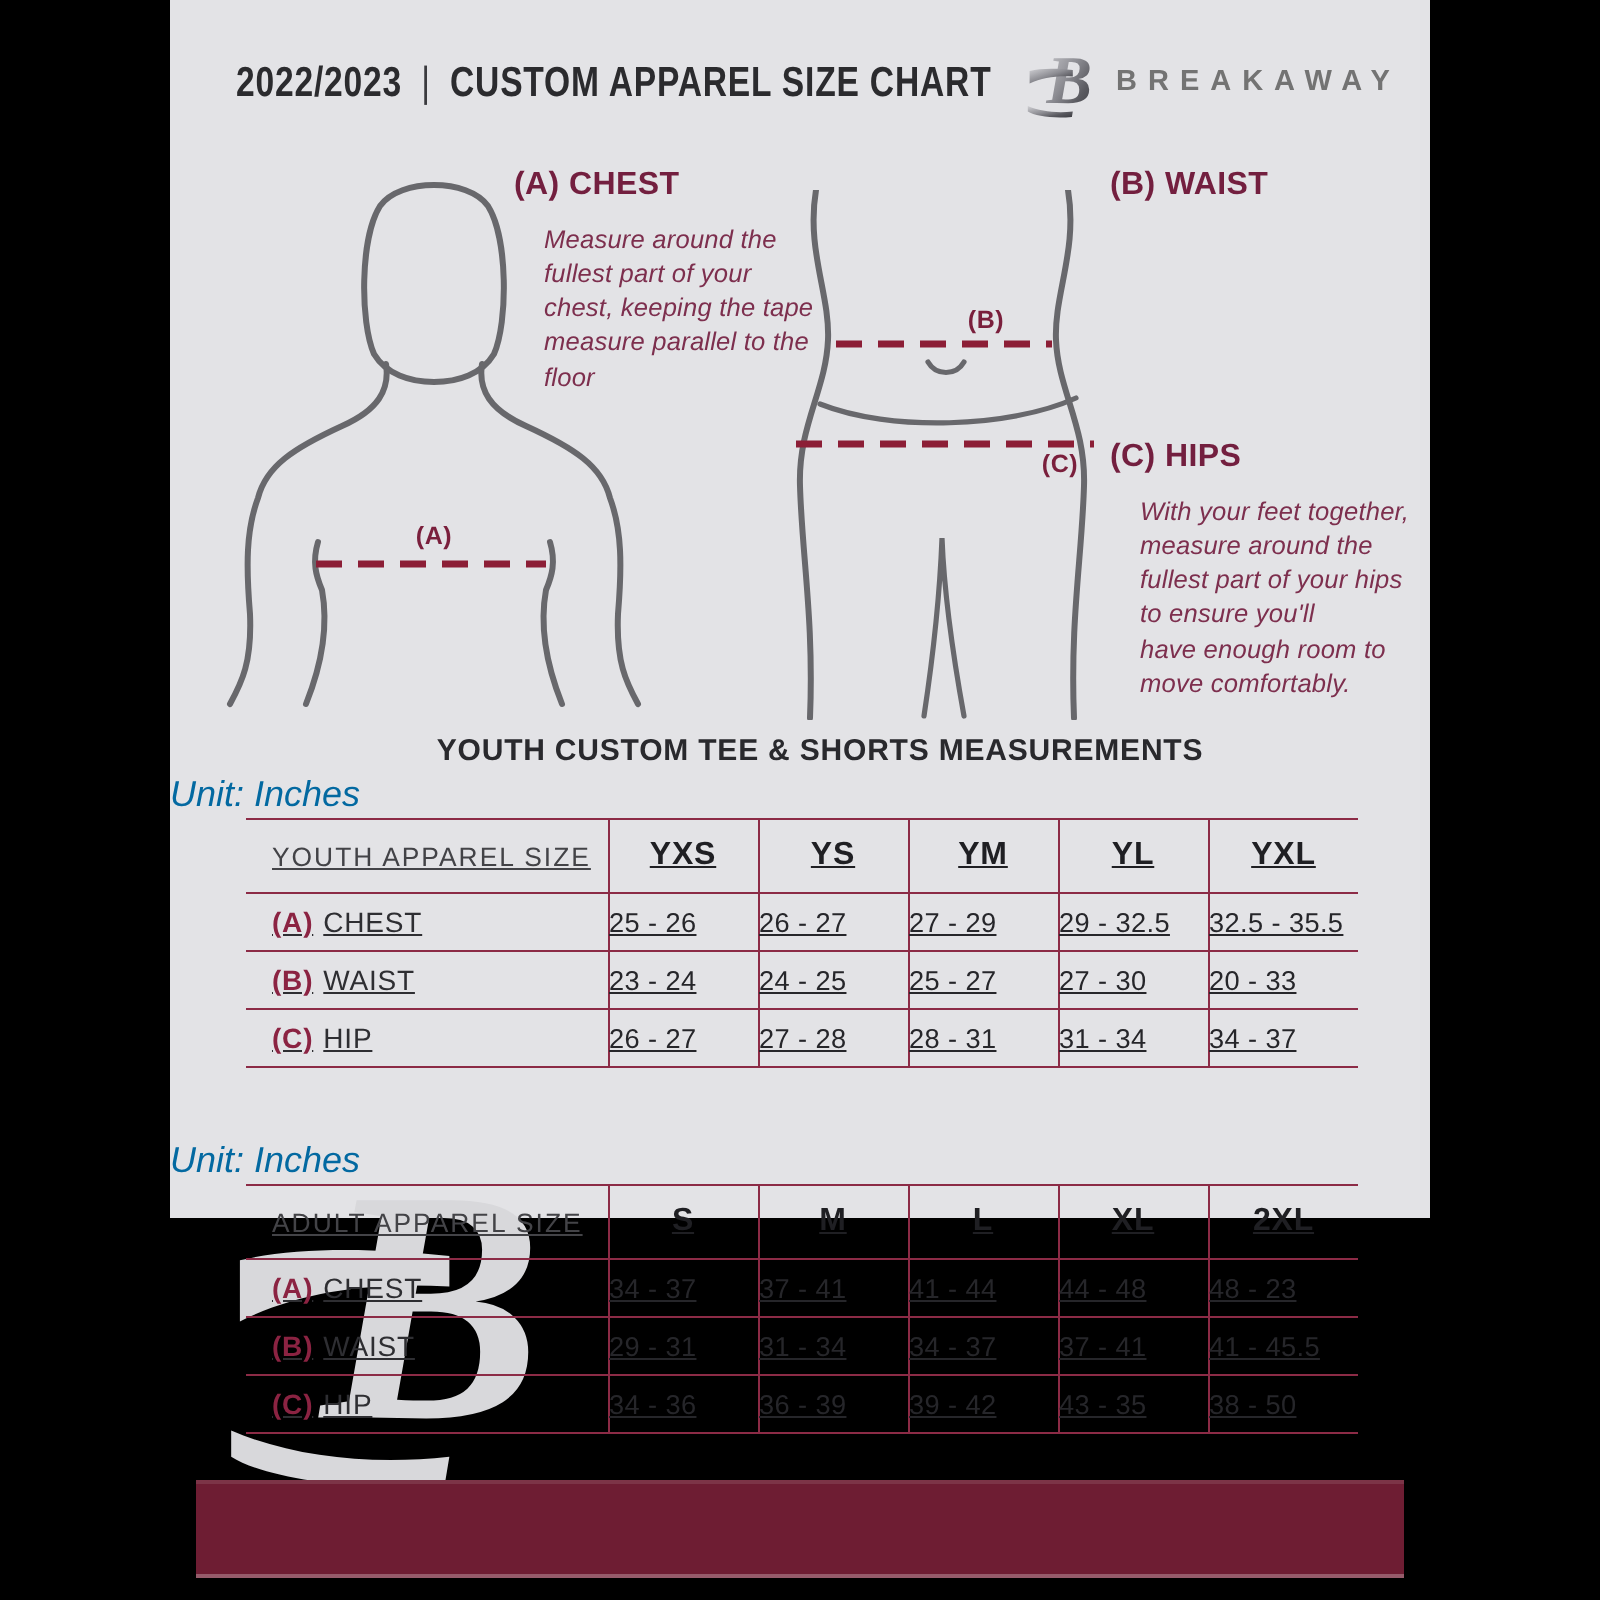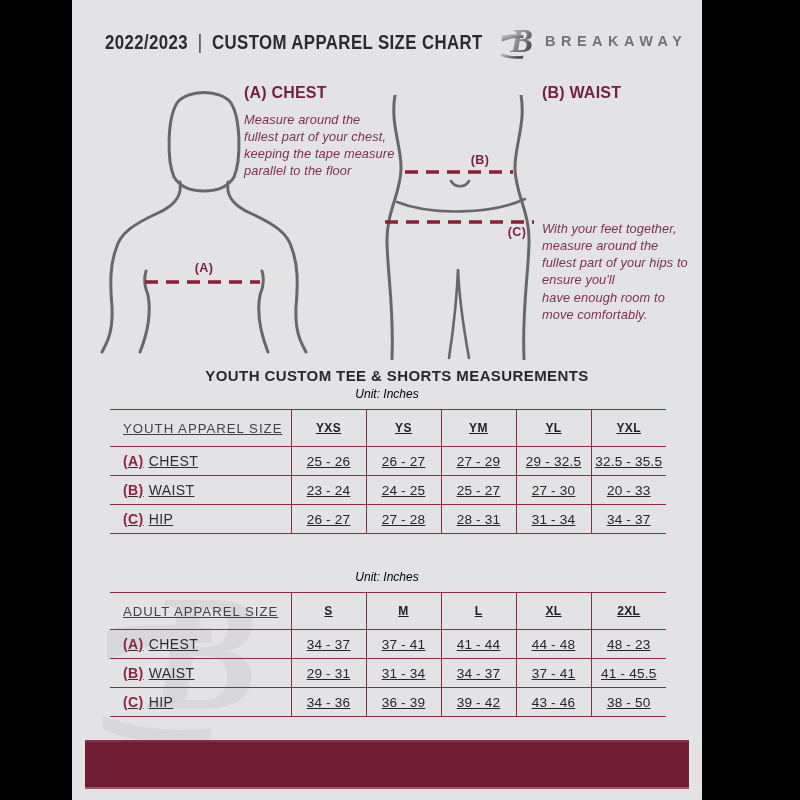--- a/index.html
+++ b/index.html
@@ -13,21 +13,21 @@
   }
   *{margin:0;padding:0;box-sizing:border-box;}
   html,body{width:800px;height:800px;}
   body{
     background:#000;
     font-family:"Liberation Sans", sans-serif;
     position:relative;
     overflow:hidden;
   }
   .canvas{
-    position:absolute;left:72px;top:0;width:630px;height:800px;
+    position:absolute;left:85px;top:0;width:630px;height:609px;
     background:var(--bg);
   }
   .abs{position:absolute;}
 
   
   .hdr-title{
     left:33px;top:30px;
     font-size:21px;font-weight:700;color:#2b2b2e;
     white-space:nowrap;letter-spacing:.5px;
     transform:scaleX(.8);transform-origin:0 50%;
@@ -51,60 +51,60 @@
   }
 
   
   .instr{width:152px;}
   .instr h3{
     font-size:16px;font-weight:700;color:#731f3f;
     letter-spacing:.2px;margin-bottom:9px;
   }
   .instr p{
     font-size:12.8px;font-style:italic;color:var(--maroon-text);
-    line-height:1.34;letter-spacing:.1px;white-space:pre-line;
+    line-height:1.34;letter-spacing:.1px;white-space:pre-line;margin-left:15px;
   }
   .instr-chest{left:172px;top:84px;}
   .instr-waist{left:470px;top:84px;width:150px;}
   .instr-hips{left:470px;top:220px;width:150px;}
 
   
   .section-title{
     left:0;width:630px;text-align:center;
     font-size:15px;font-weight:700;color:#29292d;letter-spacing:.4px;padding-left:20px;
   }
   .section-sub{
-    left:0;width:630px;text-align:center;
-    font-size:12px;font-style:italic;color:#000000;
+    left:0;width:630px;
+    font-size:18px;font-style:italic;color:#0369a1;
   }
 
   
   .table-wrap{left:38px;width:556px;z-index:2;}
   table.size-table{
     border-collapse:collapse;table-layout:fixed;width:556px;
     background:transparent;
   }
   table.size-table col.c0{width:181px;}
   table.size-table col.cn{width:75px;}
   table.size-table tr{border-top:1.6px solid var(--tborder);}
   table.size-table{border-bottom:1.6px solid var(--tborder);}
   table.size-table td{border-left:1.6px solid var(--tborder);vertical-align:middle;text-decoration:underline;}
   table.size-table td:first-child{border-left:none;}
   table.size-table thead tr{height:37px;}
   table.size-table tbody tr{height:29px;}
   td.size-label{
     padding-left:13px;font-size:13.2px;color:#434347;letter-spacing:1px;
   }
   td.size-head{
-    text-align:center;font-size:12px;font-weight:700;color:#1f1f23;
+    text-align:center;font-size:16px;font-weight:700;color:#1f1f23;
     letter-spacing:.4px;
   }
   td.row-label{padding-left:13px;font-size:14px;color:#2e2e32;letter-spacing:.4px;}
   td.row-label .pfx{font-weight:700;color:#8b2342;margin-right:5px;}
-  td.val{text-align:center;font-size:13.6px;color:#26262a;letter-spacing:.2px;}
+  td.val{text-align:left;font-size:13.6px;color:#26262a;letter-spacing:.2px;}
 
   
   .watermark{left:26px;top:556px;z-index:1;opacity:1;}
   .footer-bar{
     left:13px;top:740px;width:604px;height:49px;
     background:#6e1d33;z-index:3;
     box-shadow:inset 0 -2px 0 rgba(255,255,255,.28), inset 0 2px 0 rgba(255,255,255,.10);
   }
 </style>
 </head>
@@ -165,20 +165,21 @@
   </div>
 
   <div class="abs instr instr-chest">
     <h3>(A) CHEST</h3>
     <p>Measure around the fullest part of your chest, keeping the tape measure parallel to the floor</p>
   </div>
   <div class="abs instr instr-waist">
     <h3>(B) WAIST</h3>
   </div>
   <div class="abs instr instr-hips">
+    <h3>(C) HIPS</h3>
     <p>With your feet together, measure around the fullest part of your hips to ensure you'll
 have enough room to move comfortably.</p>
   </div>
 
   <div class="abs watermark">
     <svg width="175" height="192" viewBox="0 0 40 44">
       <text x="24" y="35" text-anchor="middle" font-family="'Liberation Serif', serif" font-style="italic" font-weight="bold" font-size="38" fill="#d8d8db">B</text>
       <path d="M2 17 L2 24 C 9 20.5, 17 19.5, 26 20 L26 16.5 C 17 15.5, 8 15.5, 2 17 Z" fill="#d8d8db"></path>
       <path d="M1 36.5 C 8 39.5, 17 40.5, 26 39.5 L 25.5 42.5 C 15 43.5, 5 42, 1 39.5 Z" fill="#d8d8db"></path>
     </svg>
@@ -273,21 +274,21 @@
           <td class="val">31 - 34</td>
           <td class="val">34 - 37</td>
           <td class="val">37 - 41</td>
           <td class="val">41 - 45.5</td>
         </tr>
         <tr>
           <td class="row-label"><span class="pfx">(C)</span><span>HIP</span></td>
           <td class="val">34 - 36</td>
           <td class="val">36 - 39</td>
           <td class="val">39 - 42</td>
-          <td class="val">43 - 46</td>
+          <td class="val">43 - 35</td>
           <td class="val">38 - 50</td>
         </tr>
       </tbody>
     </table>
   </div>
 
   <div class="abs footer-bar"></div>
 
 </div>
 

